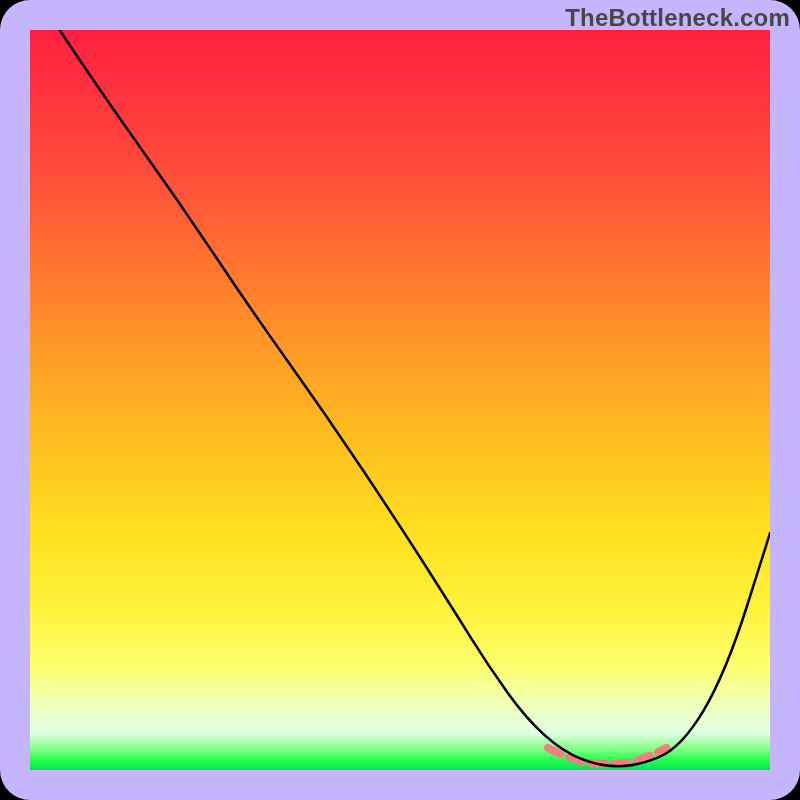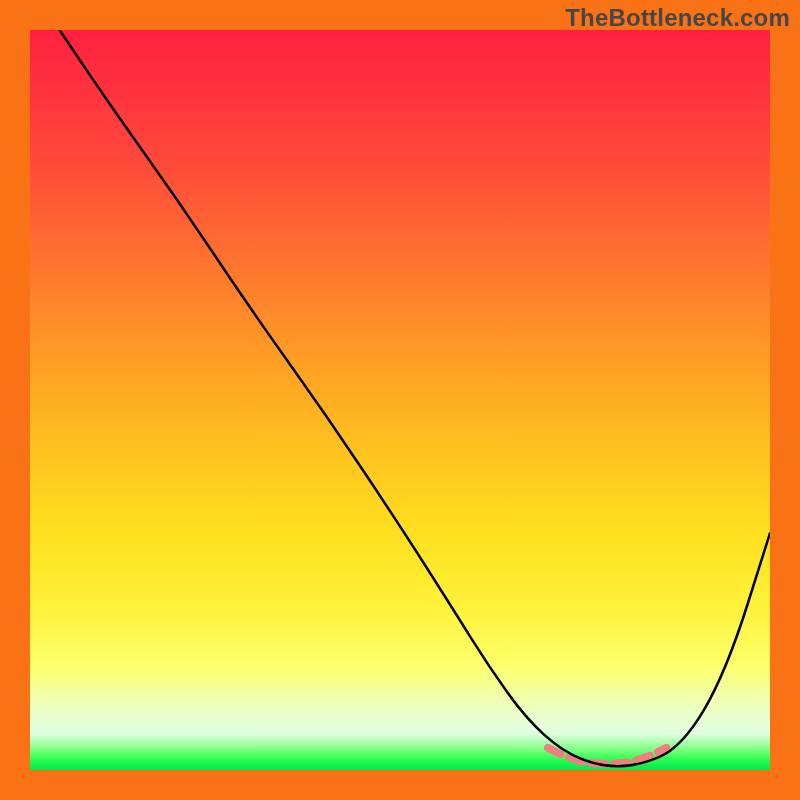--- a/index.html
+++ b/index.html
@@ -8,21 +8,22 @@
     width: 800px;
     height: 800px;
     background: #000;
     overflow: hidden;
     font-family: Arial, Helvetica, sans-serif;
   }
   .frame {
     position: relative;
     width: 800px;
     height: 800px;
-    background: #f97316;
+    background: #c4b5fd;
+    border-radius: 30px;
   }
   .watermark {
     position: absolute;
     top: 4px;
     right: 10px;
     color: #464646;
     font-size: 24px;
     font-weight: 600;
     letter-spacing: 0.2px;
     z-index: 5;

